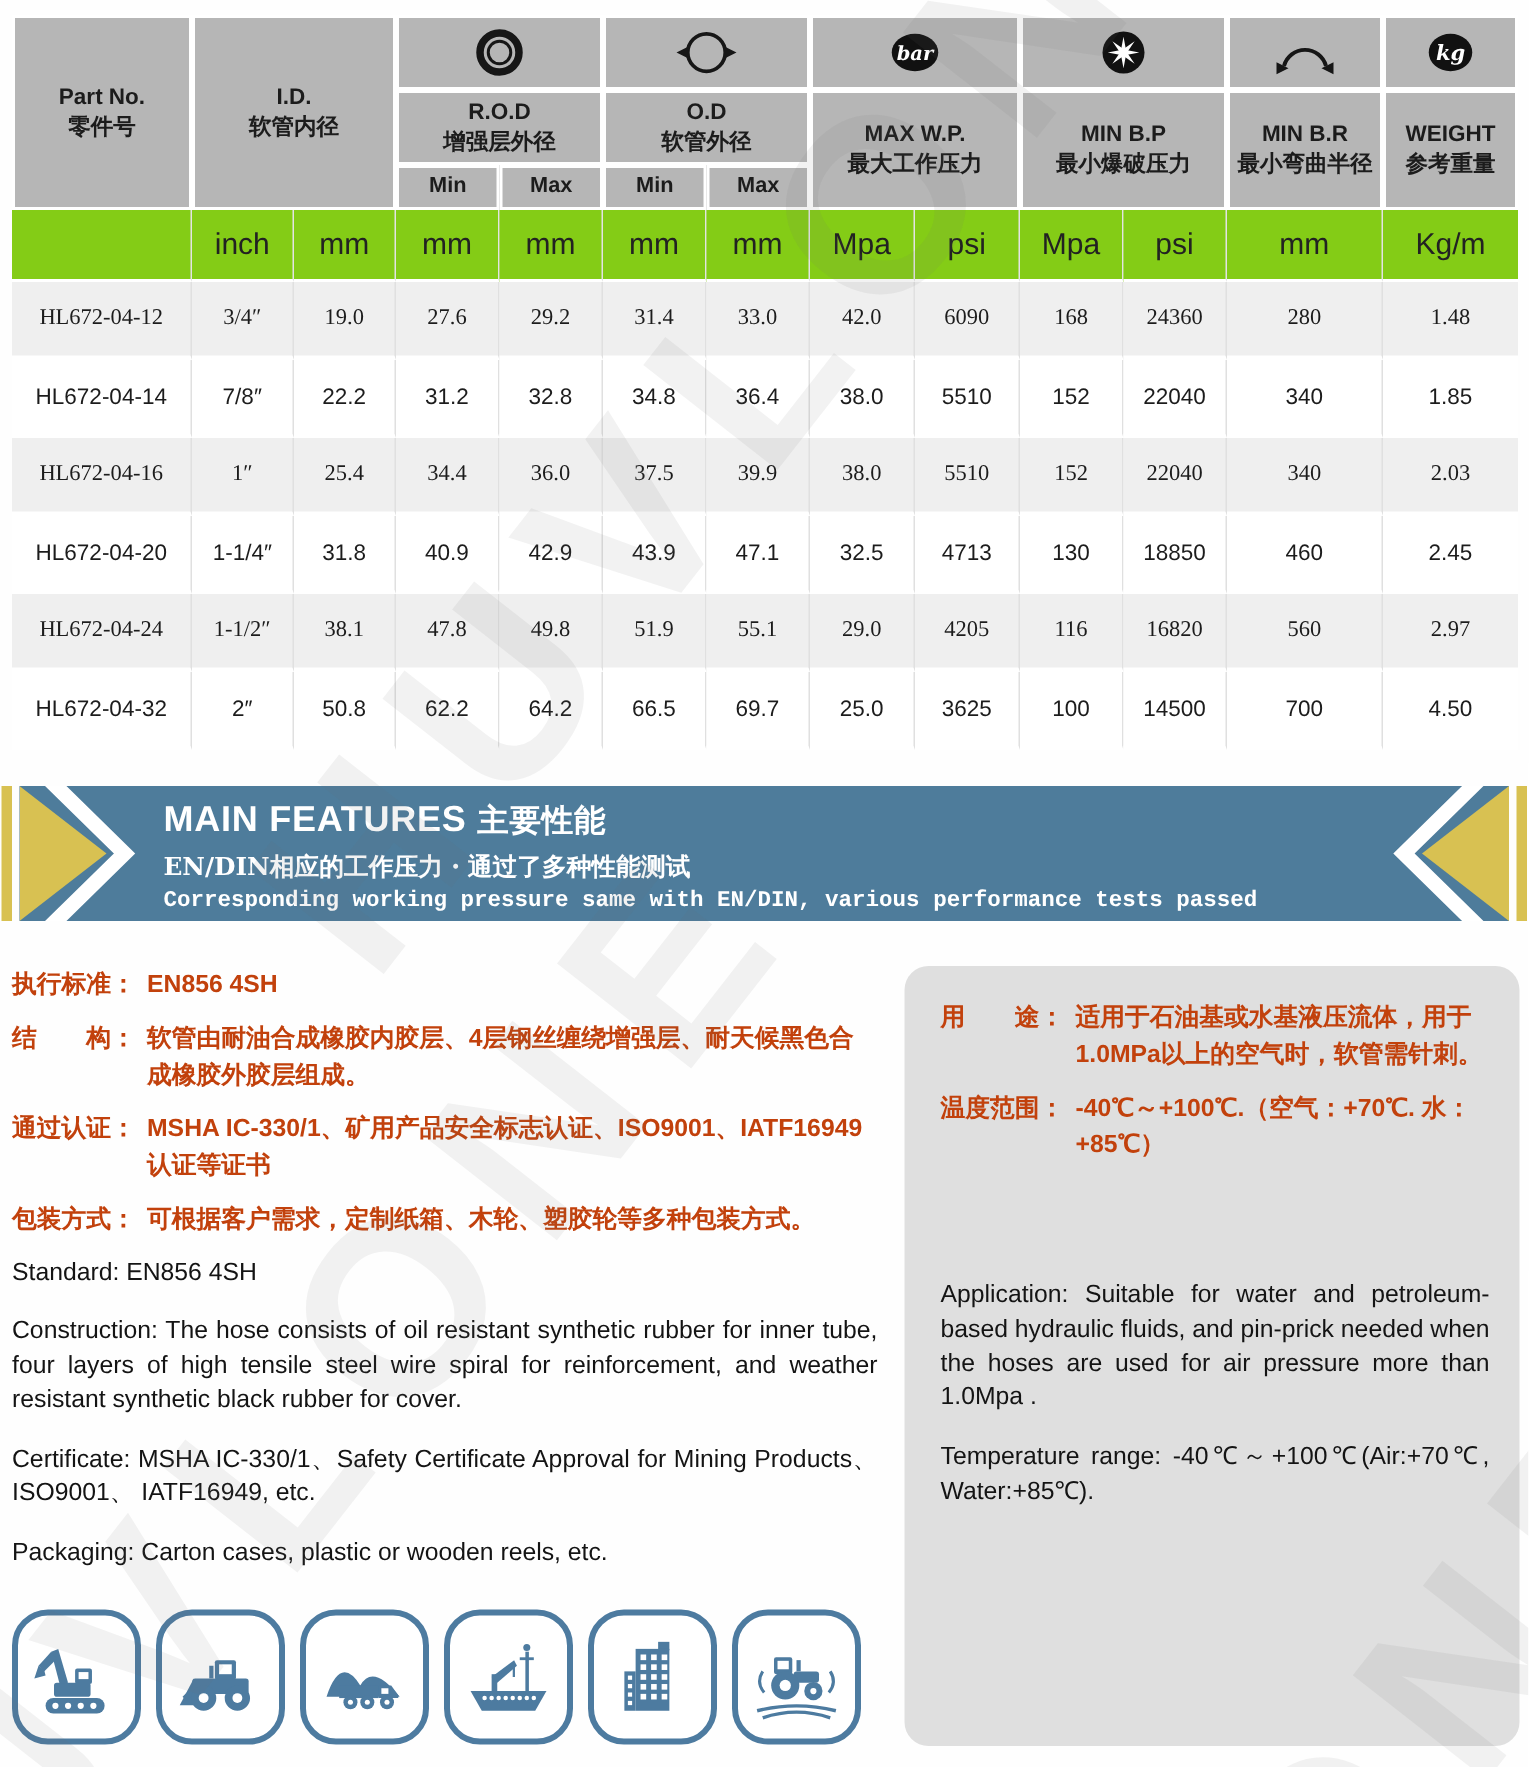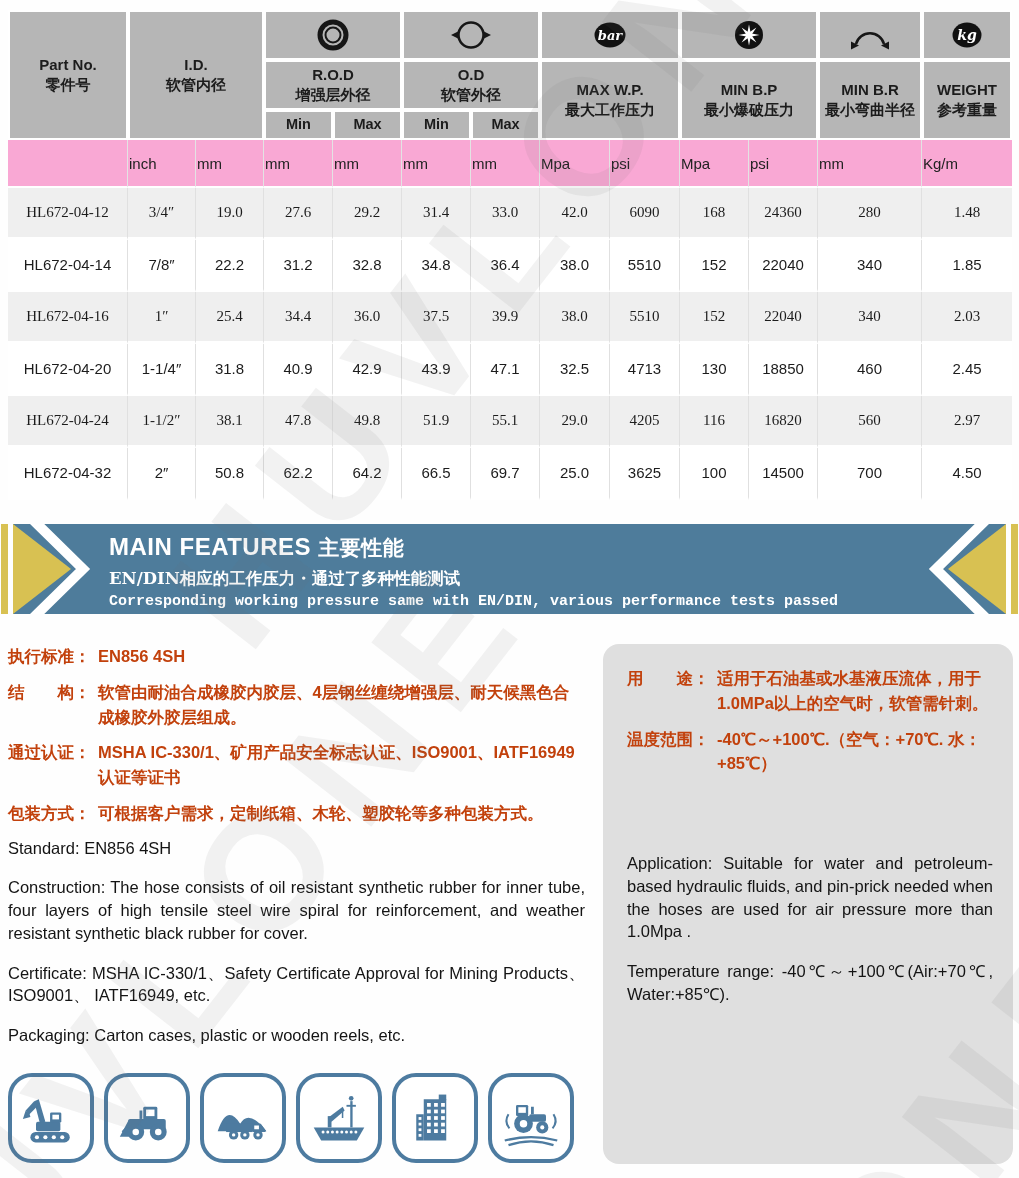--- a/index.html
+++ b/index.html
@@ -13,21 +13,21 @@
   #wm2{left:-190px;top:1300px;}
   #wm3{left:430px;top:1660px;}
   
   table.spec{border-collapse:separate;border-spacing:0;table-layout:fixed;
              width:1004px;margin:10px 0 0 8px;}
   table.spec th{background:#b6b6b6;border:2px solid #fff;font-size:15px;font-weight:bold;
                 color:#1c1c1c;line-height:1.32;text-align:center;vertical-align:middle;padding:1px;}
   tr.icon-row th{height:44px;}
   tr.label-row th{height:44px;}
   tr.minmax-row th{height:24px;font-size:14.5px;}
-  tr.units-row td{background:#f9a8d4;height:44px;font-size:15px;color:#222;
+  tr.units-row td{background:#84cc16;height:44px;text-align:center;font-size:20px;color:#222;
                   border-right:1px solid #e3e3e3;border-bottom:2px solid #fff;}
   tr.units-row td:last-child{border-right:none;}
   tbody td{height:47px;background:#fff;text-align:center;font-size:15px;color:#1c1c1c;
            border-right:1px solid #e0e0e0;border-bottom:3px solid #fff;}
   tbody td:last-child{border-right:none;}
   tbody tr.alt td{background:#efefef;font-family:Liberation Serif, serif;}
   .hicon{display:block;margin:0 auto;}
   
   .banner{display:flex;align-items:stretch;height:90px;margin:24px 0 0 0;}
   .edge-bar{width:7px;background:#d8c152;}

